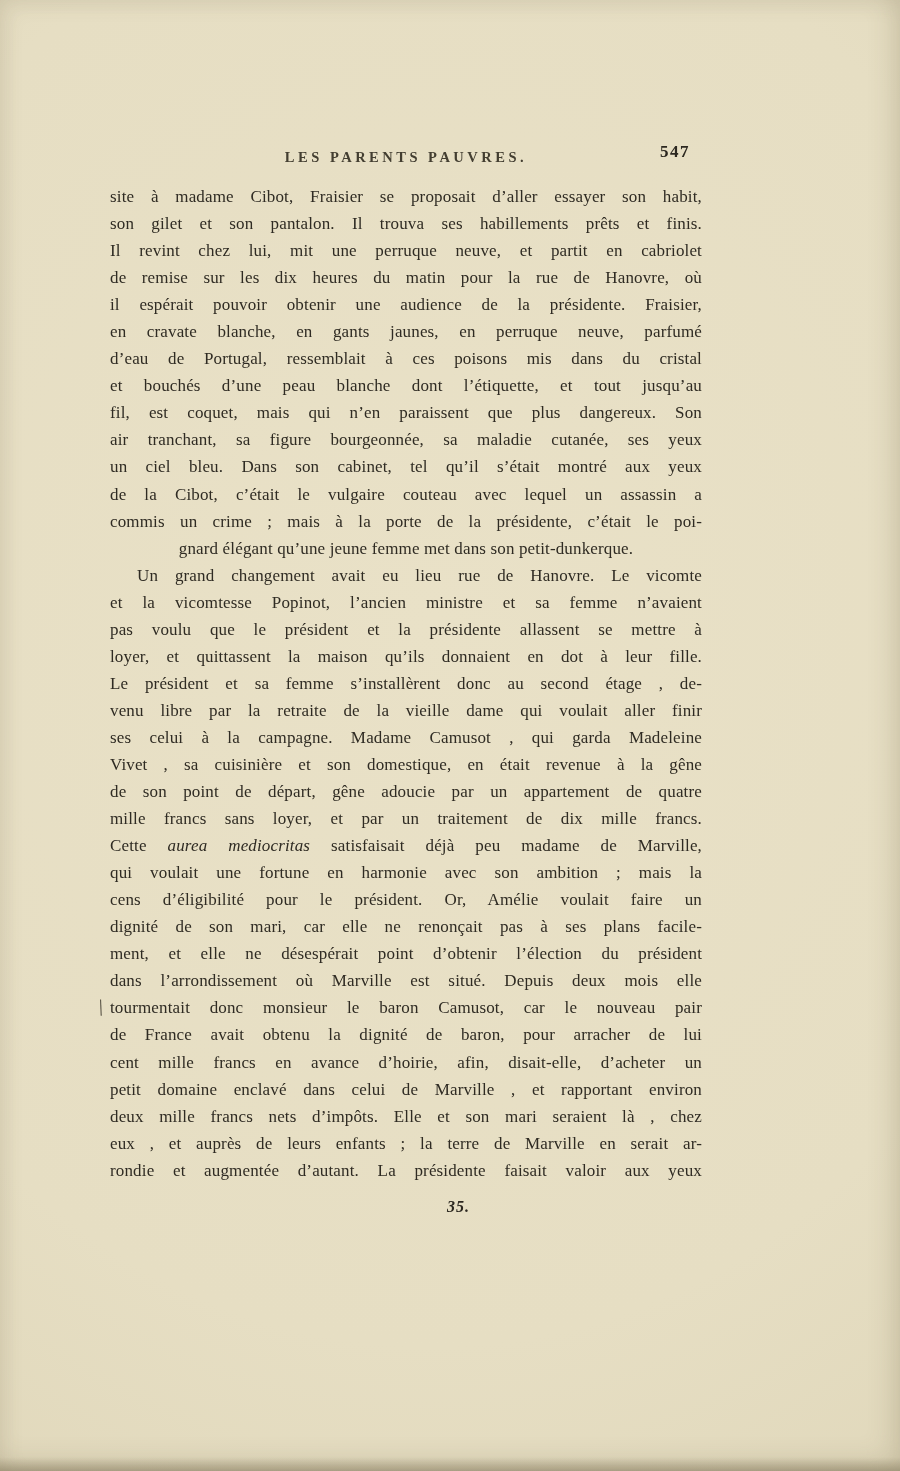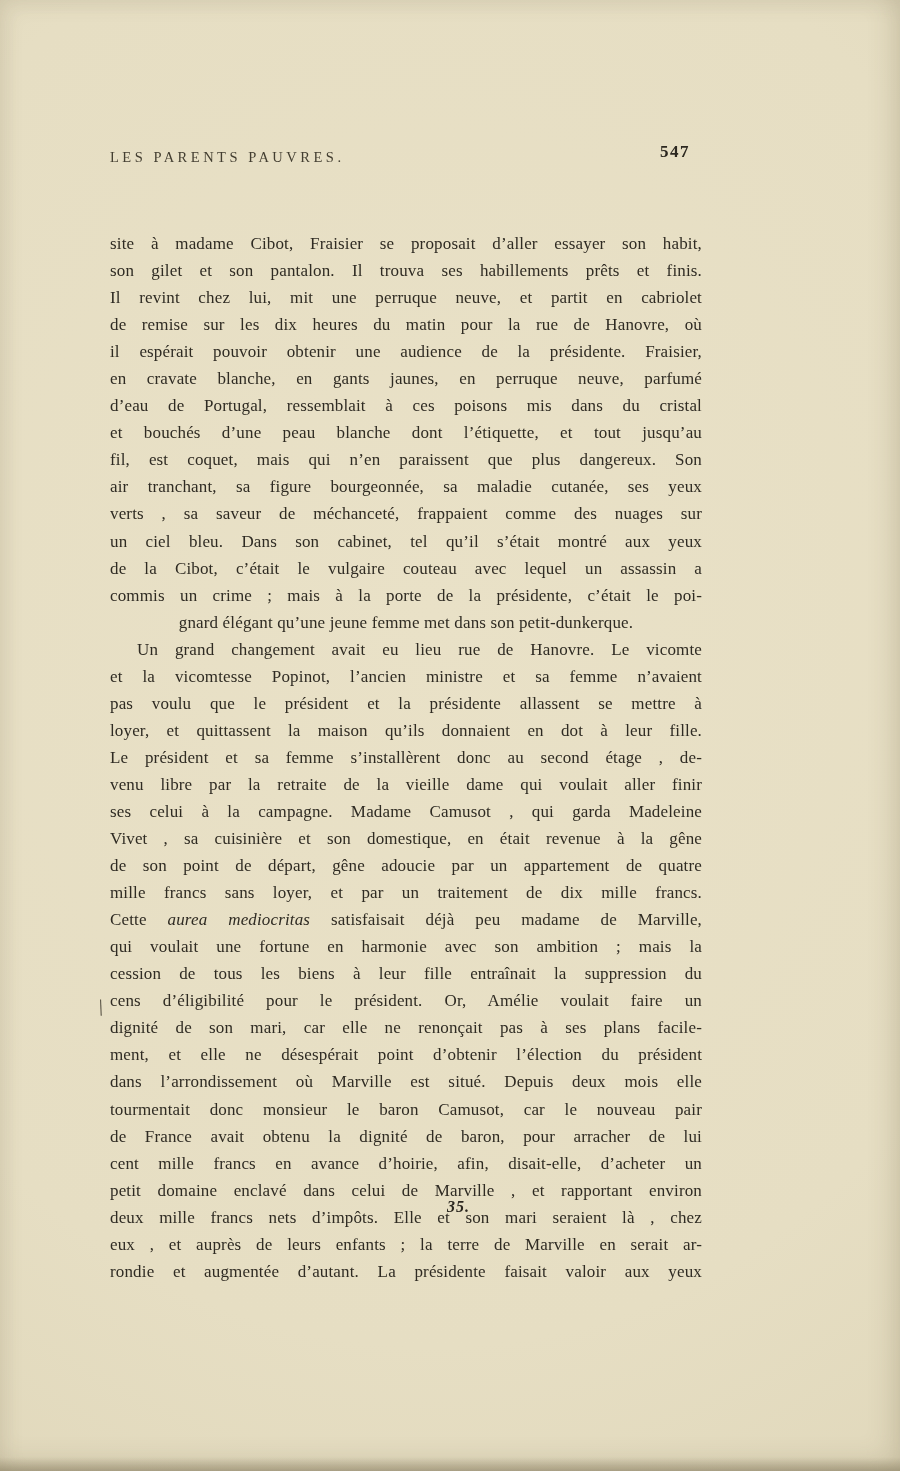--- a/index.html
+++ b/index.html
@@ -25,40 +25,40 @@
     background: linear-gradient(to bottom, rgba(80,68,40,0) 0%, rgba(80,68,40,0.30) 100%);
     pointer-events: none;
   }
 
   
   .header {
     position: absolute; top: 146px; left: 110px; width: 592px; height: 26px;
   }
   .running-title {
     position: absolute; left: 0; right: 0; top: 3px;
-    text-align: left;
+    text-align: center;
     font-size: 14.5px;
     letter-spacing: 3.5px;
     color: #433e31;
+    font-weight: bold;
   }
   .page-number {
     position: absolute; right: 12px; top: -4px;
     font-size: 17px;
     font-weight: bold;
     letter-spacing: 1.5px;
     color: #2c2820;
   }
 
   
   .body-text {
     position: absolute; top: 183px; left: 110px; width: 592px;
     font-size: 17px;
     line-height: 27.05px;
     letter-spacing: 0.15px;
-    margin-top: 47px;
   }
   .para { margin: 0; }
   .line { min-height: 27.05px; }
   .jl { text-align: justify; text-align-last: justify; }
   .last { text-align: center; }
   .para.indent .line:first-child { text-indent: 27px; }
   .it { font-style: italic; }
 
   
   .margin-mark {
@@ -92,40 +92,38 @@
         <div class="line jl">site à madame Cibot, Fraisier se proposait d’aller essayer son habit,</div>
         <div class="line jl">son gilet et son pantalon. Il trouva ses habillements prêts et finis.</div>
         <div class="line jl">Il revint chez lui, mit une perruque neuve, et partit en cabriolet</div>
         <div class="line jl">de remise sur les dix heures du matin pour la rue de Hanovre, où</div>
         <div class="line jl">il espérait pouvoir obtenir une audience de la présidente. Fraisier,</div>
         <div class="line jl">en cravate blanche, en gants jaunes, en perruque neuve, parfumé</div>
         <div class="line jl">d’eau de Portugal, ressemblait à ces poisons mis dans du cristal</div>
         <div class="line jl">et bouchés d’une peau blanche dont l’étiquette, et tout jusqu’au</div>
         <div class="line jl">fil, est coquet, mais qui n’en paraissent que plus dangereux. Son</div>
         <div class="line jl">air tranchant, sa figure bourgeonnée, sa maladie cutanée, ses yeux</div>
-        <div class="line jl">verts , sa saveur de méchanceté, frappaient comme des nuages sur</div>
         <div class="line jl">un ciel bleu. Dans son cabinet, tel qu’il s’était montré aux yeux</div>
         <div class="line jl">de la Cibot, c’était le vulgaire couteau avec lequel un assassin a</div>
         <div class="line jl">commis un crime ; mais à la porte de la présidente, c’était le poi-</div>
         <div class="line last">gnard élégant qu’une jeune femme met dans son petit-dunkerque.</div>
       </div>
       <div class="para indent">
         <div class="line jl">Un grand changement avait eu lieu rue de Hanovre. Le vicomte</div>
         <div class="line jl">et la vicomtesse Popinot, l’ancien ministre et sa femme n’avaient</div>
         <div class="line jl">pas voulu que le président et la présidente allassent se mettre à</div>
         <div class="line jl">loyer, et quittassent la maison qu’ils donnaient en dot à leur fille.</div>
         <div class="line jl">Le président et sa femme s’installèrent donc au second étage , de-</div>
         <div class="line jl">venu libre par la retraite de la vieille dame qui voulait aller finir</div>
         <div class="line jl">ses celui à la campagne. Madame Camusot , qui garda Madeleine</div>
         <div class="line jl">Vivet , sa cuisinière et son domestique, en était revenue à la gêne</div>
         <div class="line jl">de son point de départ, gêne adoucie par un appartement de quatre</div>
         <div class="line jl">mille francs sans loyer, et par un traitement de dix mille francs.</div>
         <div class="line jl"><span>Cette </span><span class="it">aurea mediocritas</span><span> satisfaisait déjà peu madame de Marville,</span></div>
         <div class="line jl">qui voulait une fortune en harmonie avec son ambition ; mais la</div>
-        <div class="line jl">cession de tous les biens à leur fille entraînait la suppression du</div>
         <div class="line jl">cens d’éligibilité pour le président. Or, Amélie voulait faire un</div>
         <div class="line jl">dignité de son mari, car elle ne renonçait pas à ses plans facile-</div>
         <div class="line jl">ment, et elle ne désespérait point d’obtenir l’élection du président</div>
         <div class="line jl">dans l’arrondissement où Marville est situé. Depuis deux mois elle</div>
         <div class="line jl">tourmentait donc monsieur le baron Camusot, car le nouveau pair</div>
         <div class="line jl">de France avait obtenu la dignité de baron, pour arracher de lui</div>
         <div class="line jl">cent mille francs en avance d’hoirie, afin, disait-elle, d’acheter un</div>
         <div class="line jl">petit domaine enclavé dans celui de Marville , et rapportant environ</div>
         <div class="line jl">deux mille francs nets d’impôts. Elle et son mari seraient là , chez</div>
         <div class="line jl">eux , et auprès de leurs enfants ; la terre de Marville en serait ar-</div>

